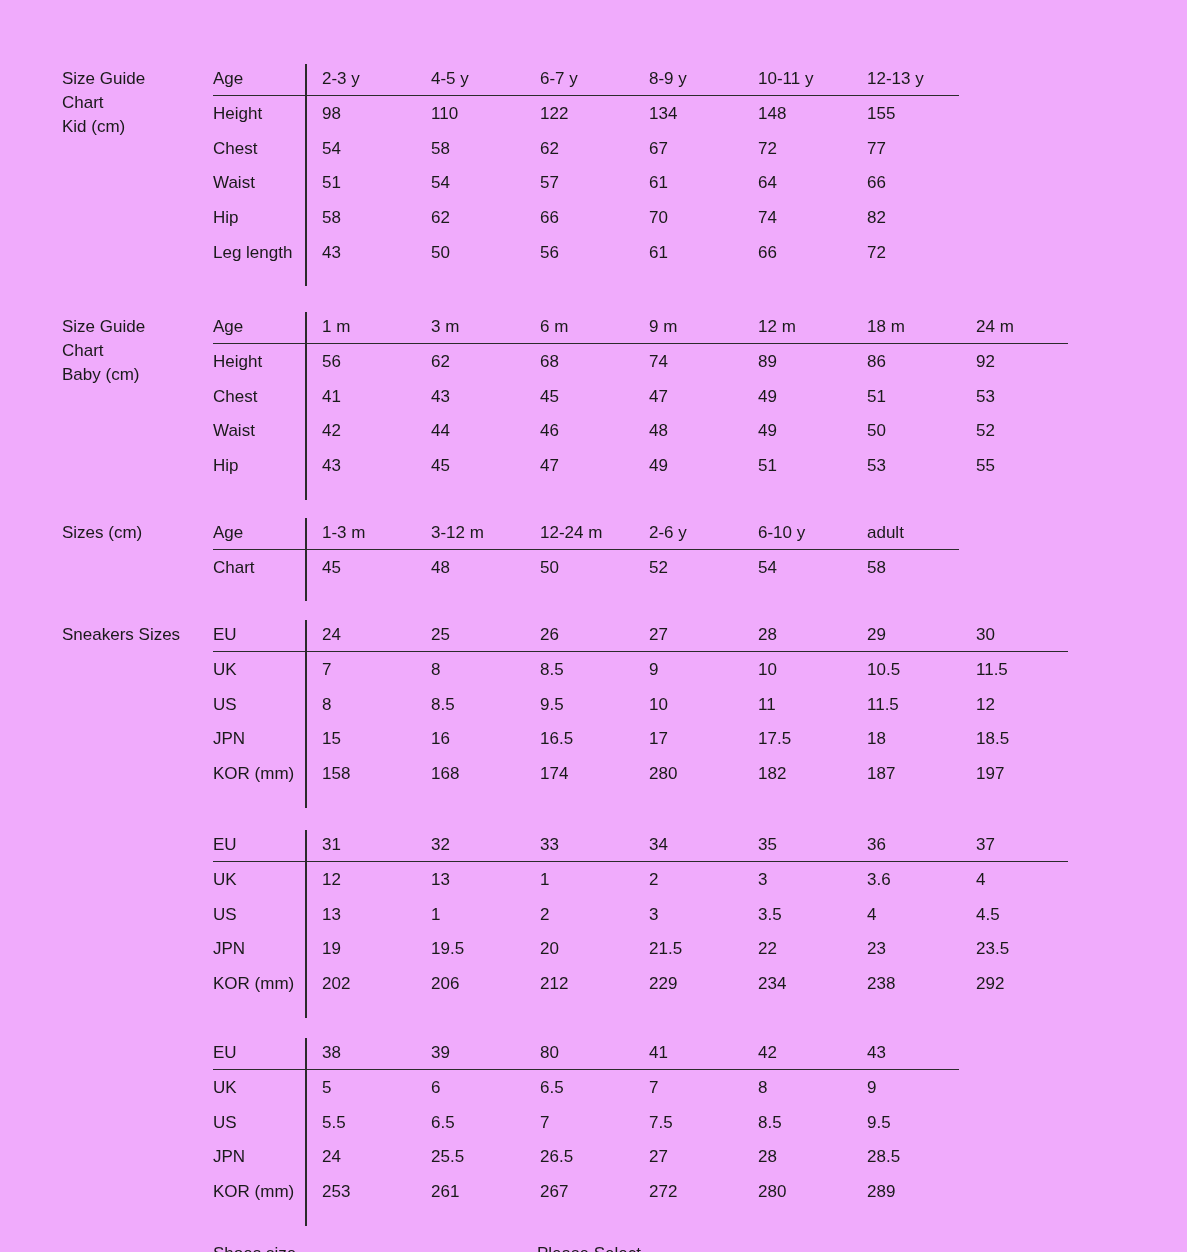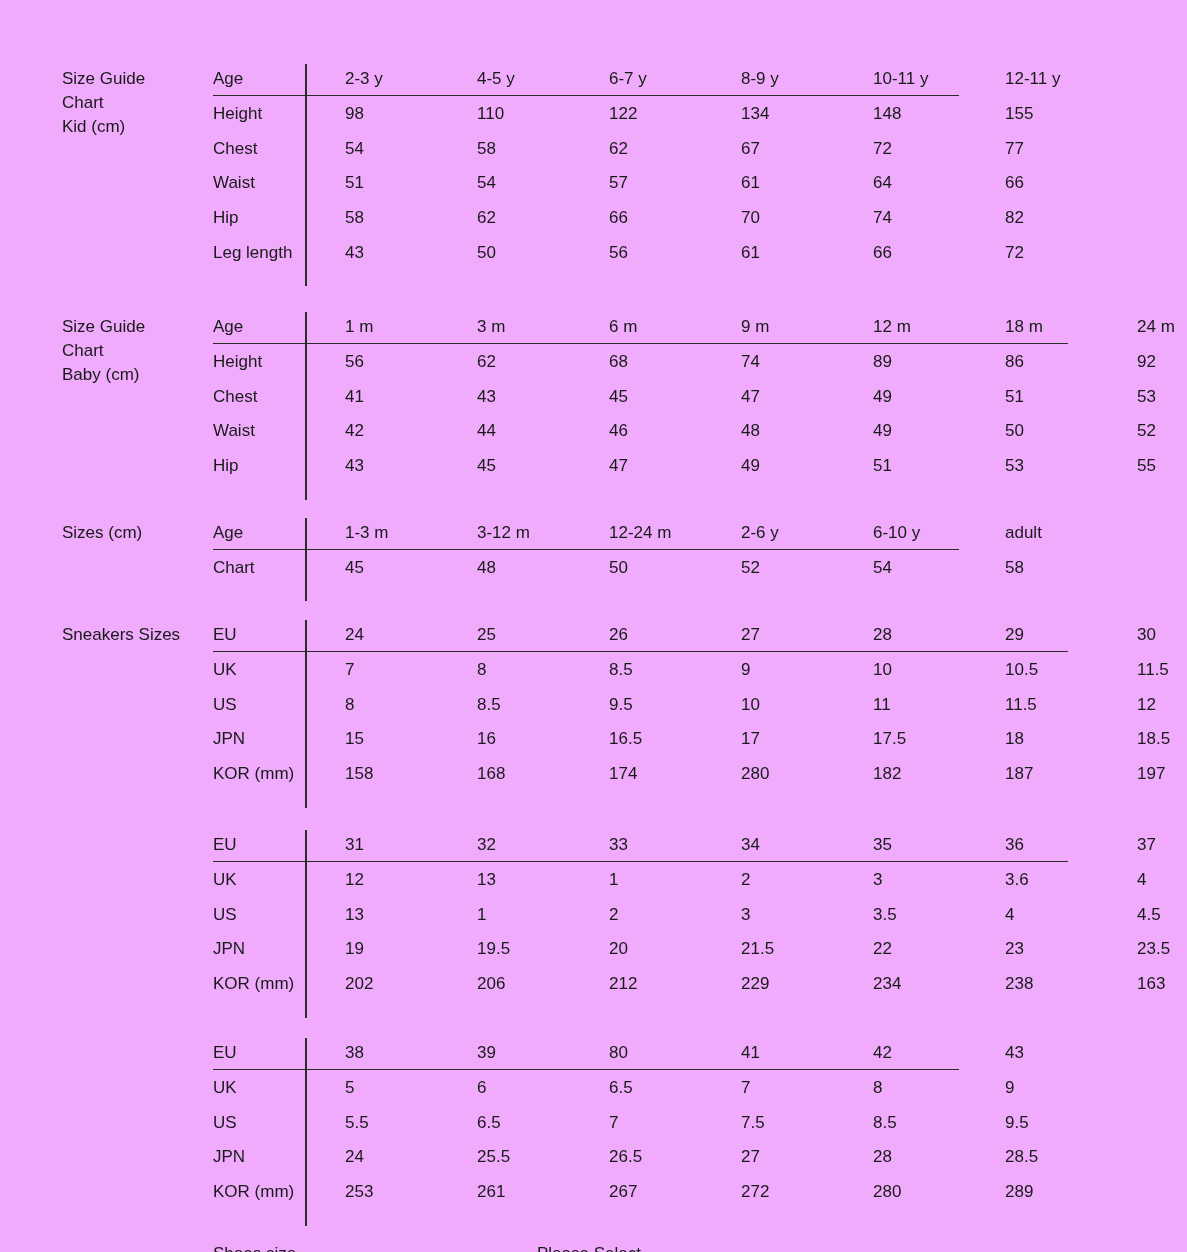--- a/index.html
+++ b/index.html
@@ -48,21 +48,20 @@
     left: 0;
     top: 32.5px;
     height: 1.5px;
     background: #2b2b2b;
   }
   .trow {
     display: flex;
     height: 34.7px;
     align-items: center;
     white-space: nowrap;
-    gap: 23px;
   }
   .cell-label {
     width: 92px;
     flex: 0 0 92px;
   }
   .cell-val {
     width: 109px;
     flex: 0 0 109px;
     padding-left: 17px;
     box-sizing: border-box;
@@ -91,21 +90,21 @@
       <div class="tbl">
         <div class="vline" style="height: 222.2px;"></div>
         <div class="hline" style="width: 746px;"></div>
         <div class="trow">
           <div class="cell-label">Age</div>
           <div class="cell-val">2-3 y</div>
           <div class="cell-val">4-5 y</div>
           <div class="cell-val">6-7 y</div>
           <div class="cell-val">8-9 y</div>
           <div class="cell-val">10-11 y</div>
-          <div class="cell-val">12-11 y</div>
+          <div class="cell-val">12-13 y</div>
         </div>
         <div class="trow">
           <div class="cell-label">Height</div>
           <div class="cell-val">98</div>
           <div class="cell-val">110</div>
           <div class="cell-val">122</div>
           <div class="cell-val">134</div>
           <div class="cell-val">148</div>
           <div class="cell-val">155</div>
         </div>
@@ -339,21 +338,21 @@
           <div class="cell-val">23.5</div>
         </div>
         <div class="trow">
           <div class="cell-label">KOR (mm)</div>
           <div class="cell-val">202</div>
           <div class="cell-val">206</div>
           <div class="cell-val">212</div>
           <div class="cell-val">229</div>
           <div class="cell-val">234</div>
           <div class="cell-val">238</div>
-          <div class="cell-val">163</div>
+          <div class="cell-val">292</div>
         </div>
       </div>
     </div>
   <div class="section" style="top:1036px">
       <div class="tbl">
         <div class="vline" style="height: 187.5px;"></div>
         <div class="hline" style="width: 746px;"></div>
         <div class="trow">
           <div class="cell-label">EU</div>
           <div class="cell-val">38</div>

